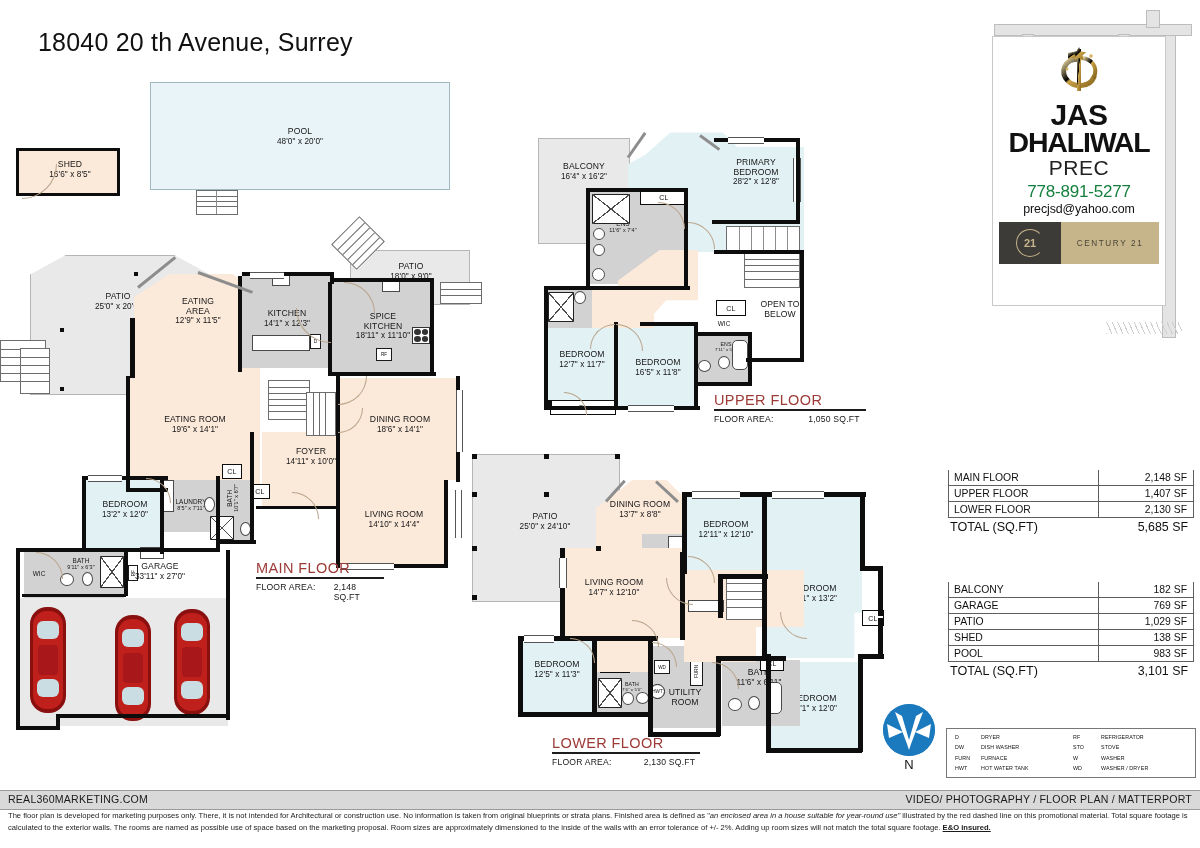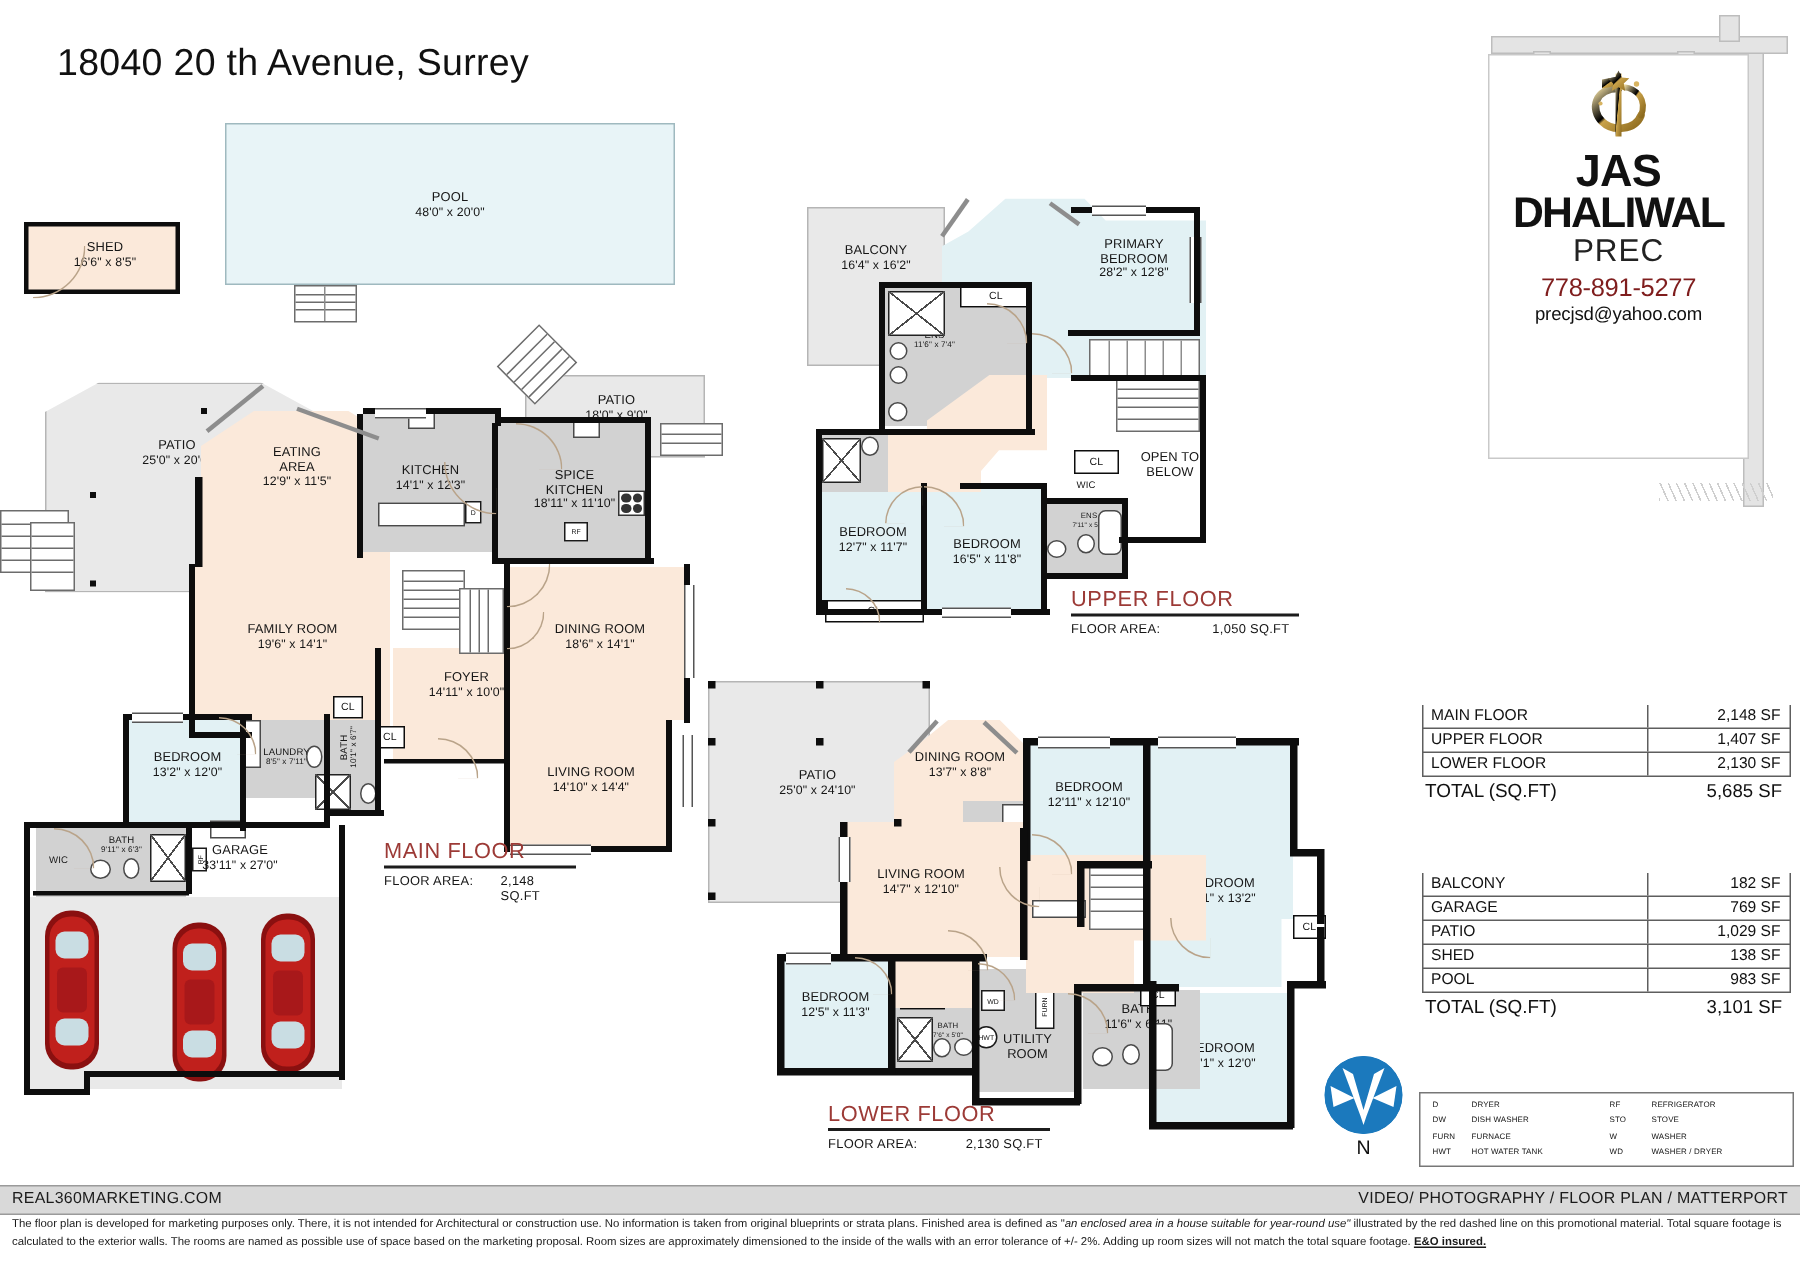--- a/index.html
+++ b/index.html
@@ -66,21 +66,21 @@
   
   #sign{position:absolute;left:986px;top:6px;width:208px;height:330px;}
   .post{position:absolute;background:#e4e4e4;border:1px solid #bdbdbd;}
   .signboard{position:absolute;left:6px;top:30px;width:172px;height:268px;
              background:#fff;border:1.4px solid #c9c9c9;
              display:flex;flex-direction:column;align-items:center;}
   .logo{width:58px;height:56px;margin-top:6px;position:relative;}
   .nm1{font-size:30px;font-weight:bold;letter-spacing:-.5px;line-height:.98;margin-top:1px;color:#111;}
   .nm2{font-size:28.5px;font-weight:bold;letter-spacing:-1.2px;line-height:.98;color:#111;}
   .nm3{font-size:21px;letter-spacing:.6px;line-height:1.05;color:#222;}
-  .ph{font-size:17px;letter-spacing:-.2px;margin-top:3px;color:#7f1d1d;text-align:center;}
+  .ph{font-size:17px;letter-spacing:-.2px;margin-top:3px;color:#15803d;text-align:center;}
   .em{font-size:12.4px;letter-spacing:-.1px;color:#111;}
   .c21{display:flex;width:160px;height:42px;margin-top:6px;}
   .c21 .l{width:62px;background:#3d3b38;display:flex;align-items:center;justify-content:center;}
   .c21 .r{flex:1;background:#c6b48a;display:flex;align-items:center;justify-content:center;
           font-size:8.2px;letter-spacing:1.6px;color:#4a4637;}
   .c21 .mark{width:26px;height:26px;border:1.6px solid #c6b48a;border-radius:50%;
              border-right-color:transparent;display:flex;align-items:center;justify-content:center;
              font-size:11px;color:#c6b48a;font-weight:bold;}
   .hatch{position:absolute;left:120px;top:316px;width:76px;height:12px;
      background:repeating-linear-gradient(66deg,#cfcfcf 0 1px,transparent 1px 5px);}
@@ -191,21 +191,21 @@
   <div class="rm cream" style="left:134px;top:214px;width:126px;height:106px;
               clip-path:polygon(28% 0,78% 0,100% 16%,100% 100%,0 100%,0 22%);"></div>
   <div class="lbl" style="left:148px;top:237px;width:100px;">
     <b class="nm">EATING</b>
       <b class="nm">AREA</b>
       <b class="dim">12'9" x 11'5"</b>
   </div>
 
   <div class="rm cream" style="left:130px;top:318px;width:130px;height:110px;"></div>
   <div class="lbl" style="left:140px;top:355px;width:110px;">
-    <b class="nm">FAMILY ROOM</b>
+    <b class="nm">EATING ROOM</b>
       <b class="dim">19'6" x 14'1"</b>
   </div>
 
   <div class="rm gray" style="left:242px;top:216px;width:88px;height:92px;"></div>
   <div class="lbl" style="left:246px;top:249px;width:82px;">
     <b class="nm">KITCHEN</b>
       <b class="dim">14'1" x 12'3"</b>
   </div>
   <div class="fx" style="left:252px;top:275px;width:56px;height:14px;"></div>
   <div class="fx" style="left:272px;top:212px;width:16px;height:12px;"></div>
@@ -702,20 +702,26 @@
         <path d="M29 4 l2.2 4.6 5 .6 -3.7 3.4 1 5 -4.5-2.5 -4.5 2.5 1-5 -3.7-3.4 5-.6z" fill="url(#g1)"></path>
         <circle cx="41" cy="13" r="1.8" fill="#d8b461"></circle>
         <circle cx="17" cy="26" r="1.4" fill="#d8b461"></circle>
       </svg>
     </div>
     <div class="nm1">JAS</div>
     <div class="nm2">DHALIWAL</div>
     <div class="nm3">PREC</div>
     <div class="ph">778-891-5277</div>
     <div class="em">precjsd@yahoo.com</div>
+    <div class="c21">
+      <div class="l">
+          <div class="mark">21</div>
+        </div>
+      <div class="r">CENTURY 21</div>
+    </div>
   </div>
   <div class="hatch"></div>
 </div>
 
 <div class="tbl" id="tbl1" style="left:948px;top:470px;">
   <div class="row">
       <span class="k">MAIN FLOOR</span>
       <span class="v">2,148 SF</span>
     </div>
   <div class="row">

